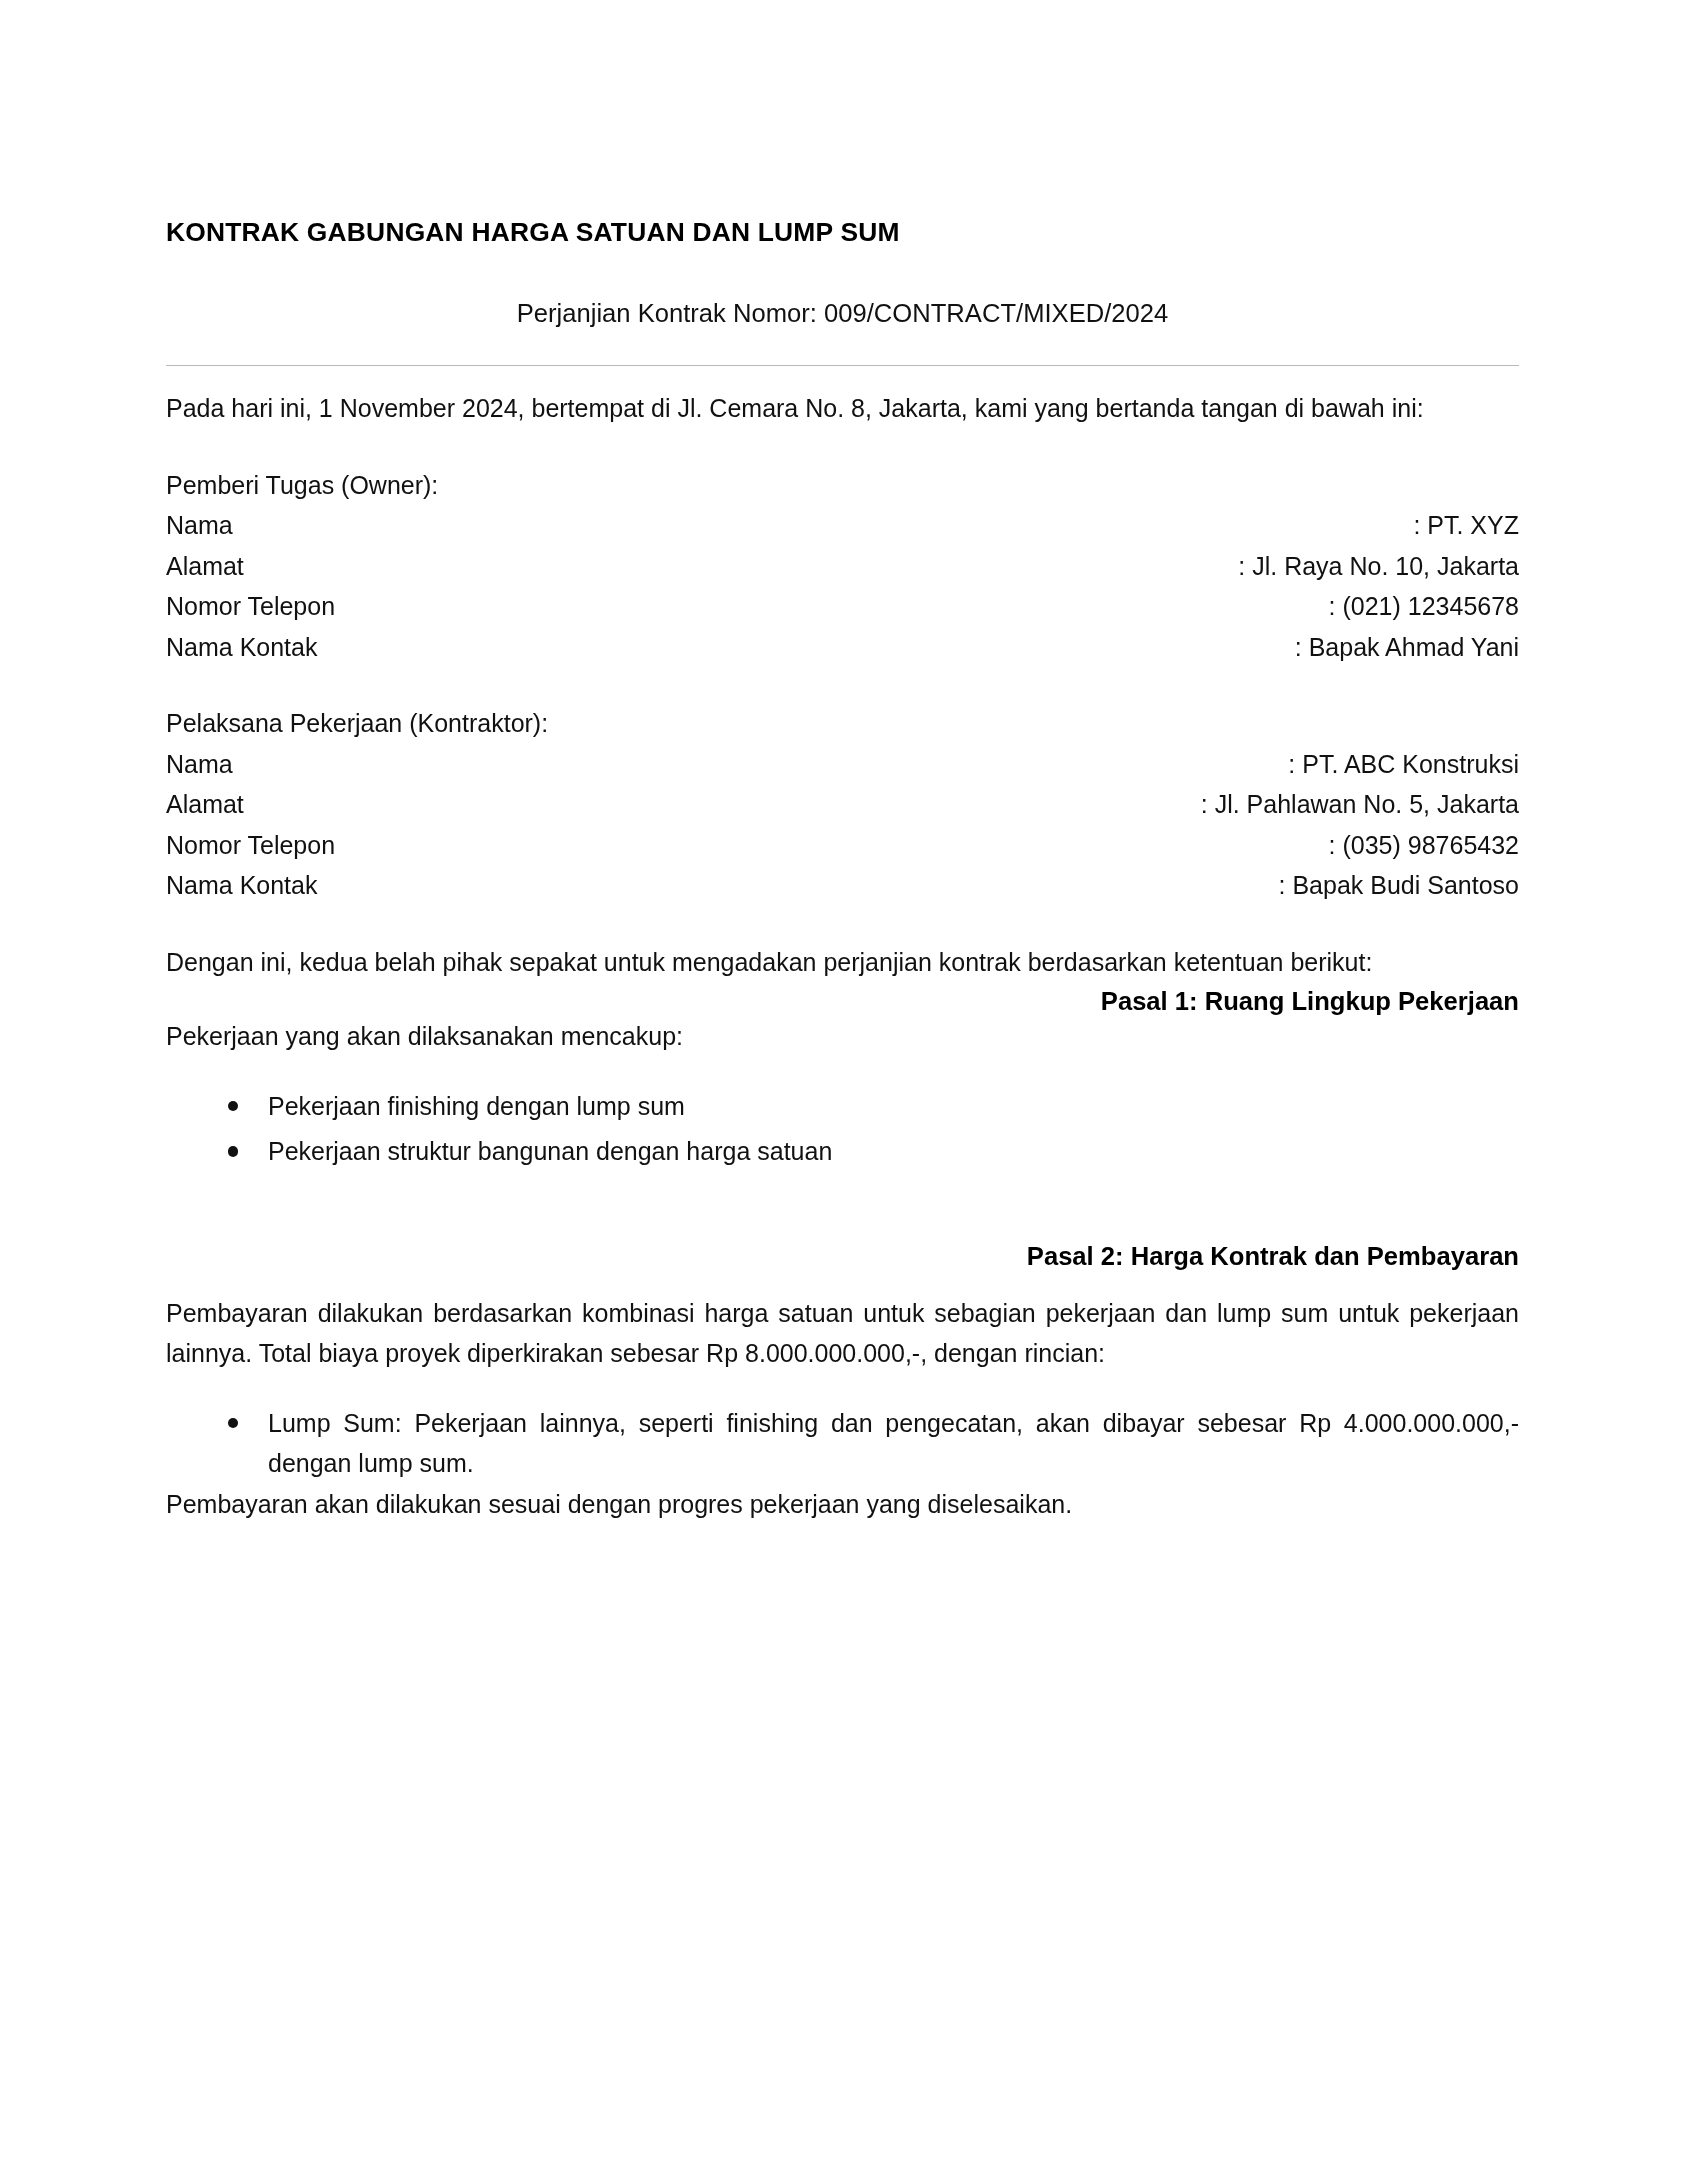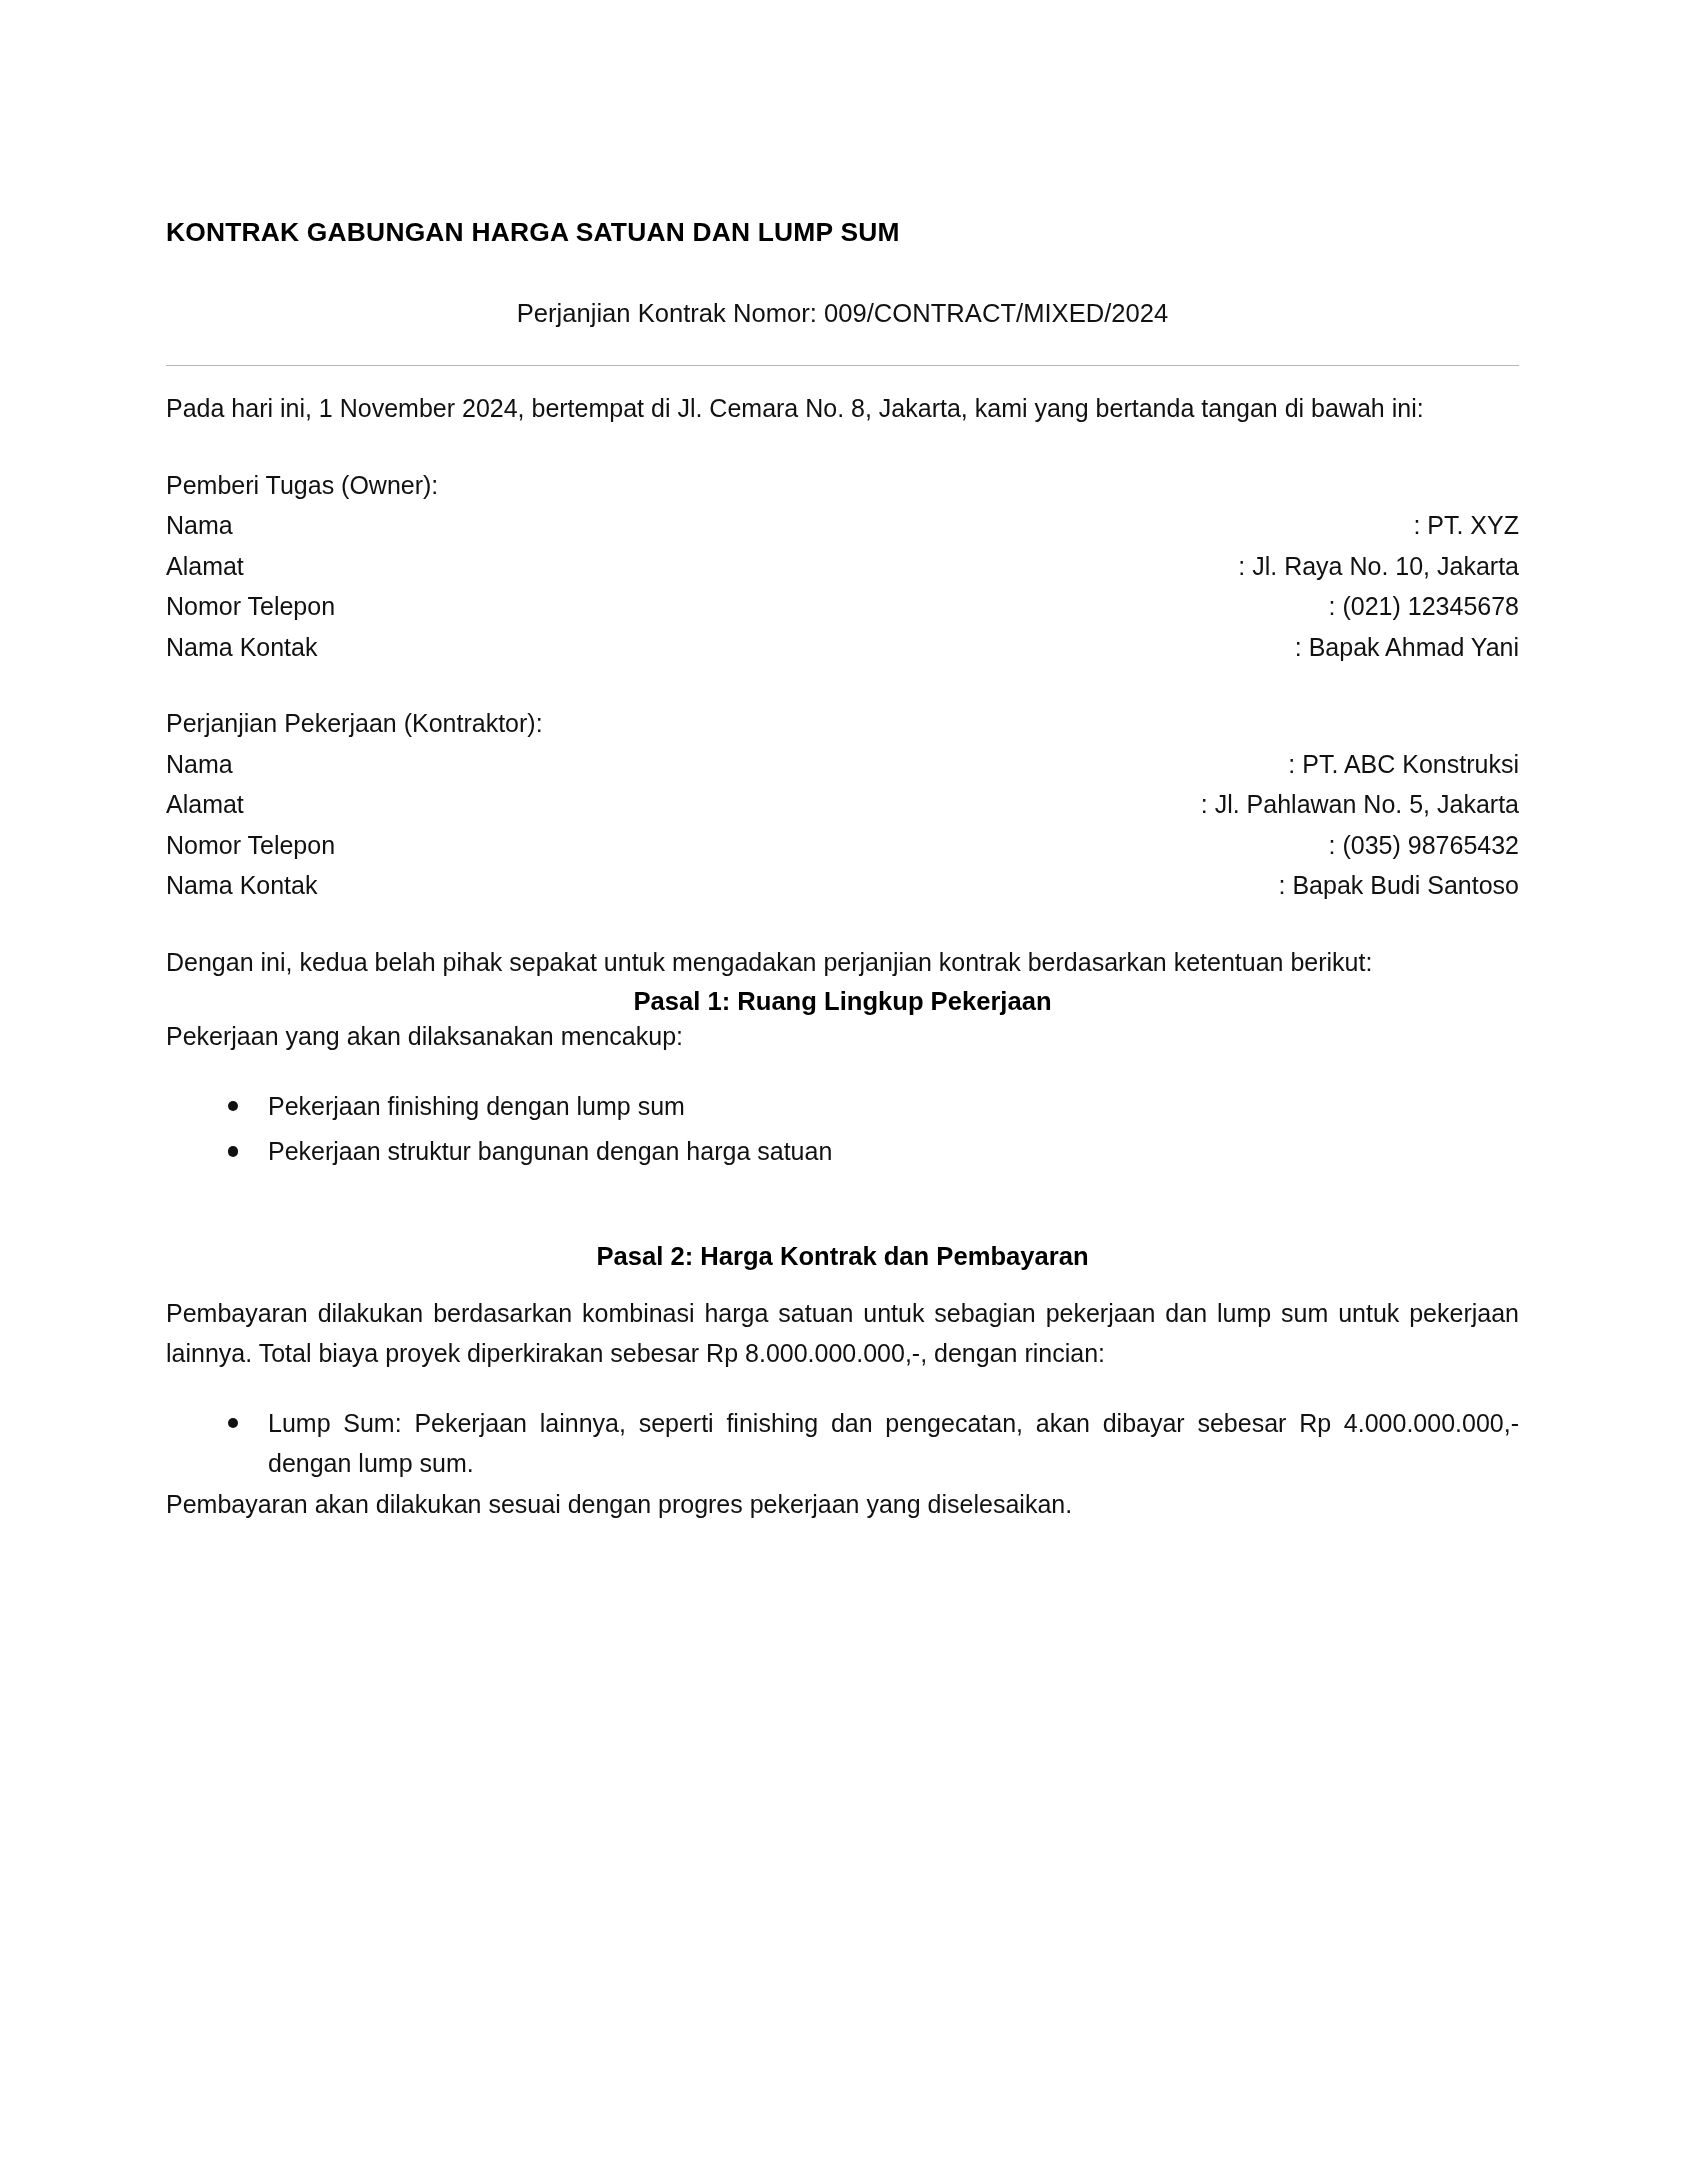--- a/index.html
+++ b/index.html
@@ -136,21 +136,21 @@
     line-height: 1.62;
     vertical-align: top;
     color: #111111;
     white-space: nowrap;
   }
   td.party-label { width: 273px; }
   td.party-value { width: auto; text-align: right; }
 
   h2.pasal {
     margin: 0;
-    text-align: center;
+    text-align: right;
     font-size: 25.6px;
     font-weight: 700;
     color: #000000;
     padding-top: 5.1px;
   }
 
   ul.bullets {
     margin: 0;
     padding: 0 0 0 53px;
     list-style: none;
@@ -213,21 +213,21 @@
         </tr>
         <tr>
           <td class="party-label">Nama Kontak</td>
           <td class="party-value">: Bapak Ahmad Yani</td>
         </tr>
       </tbody>
     </table>
 
     <div class="spacer-md"></div>
 
-    <div class="party-heading">Perjanjian Pekerjaan (Kontraktor):</div>
+    <div class="party-heading">Pelaksana Pekerjaan (Kontraktor):</div>
     <table class="party">
       <tbody>
         <tr>
           <td class="party-label">Nama</td>
           <td class="party-value">: PT. ABC Konstruksi</td>
         </tr>
         <tr>
           <td class="party-label">Alamat</td>
           <td class="party-value">: Jl. Pahlawan No. 5, Jakarta</td>
         </tr>

